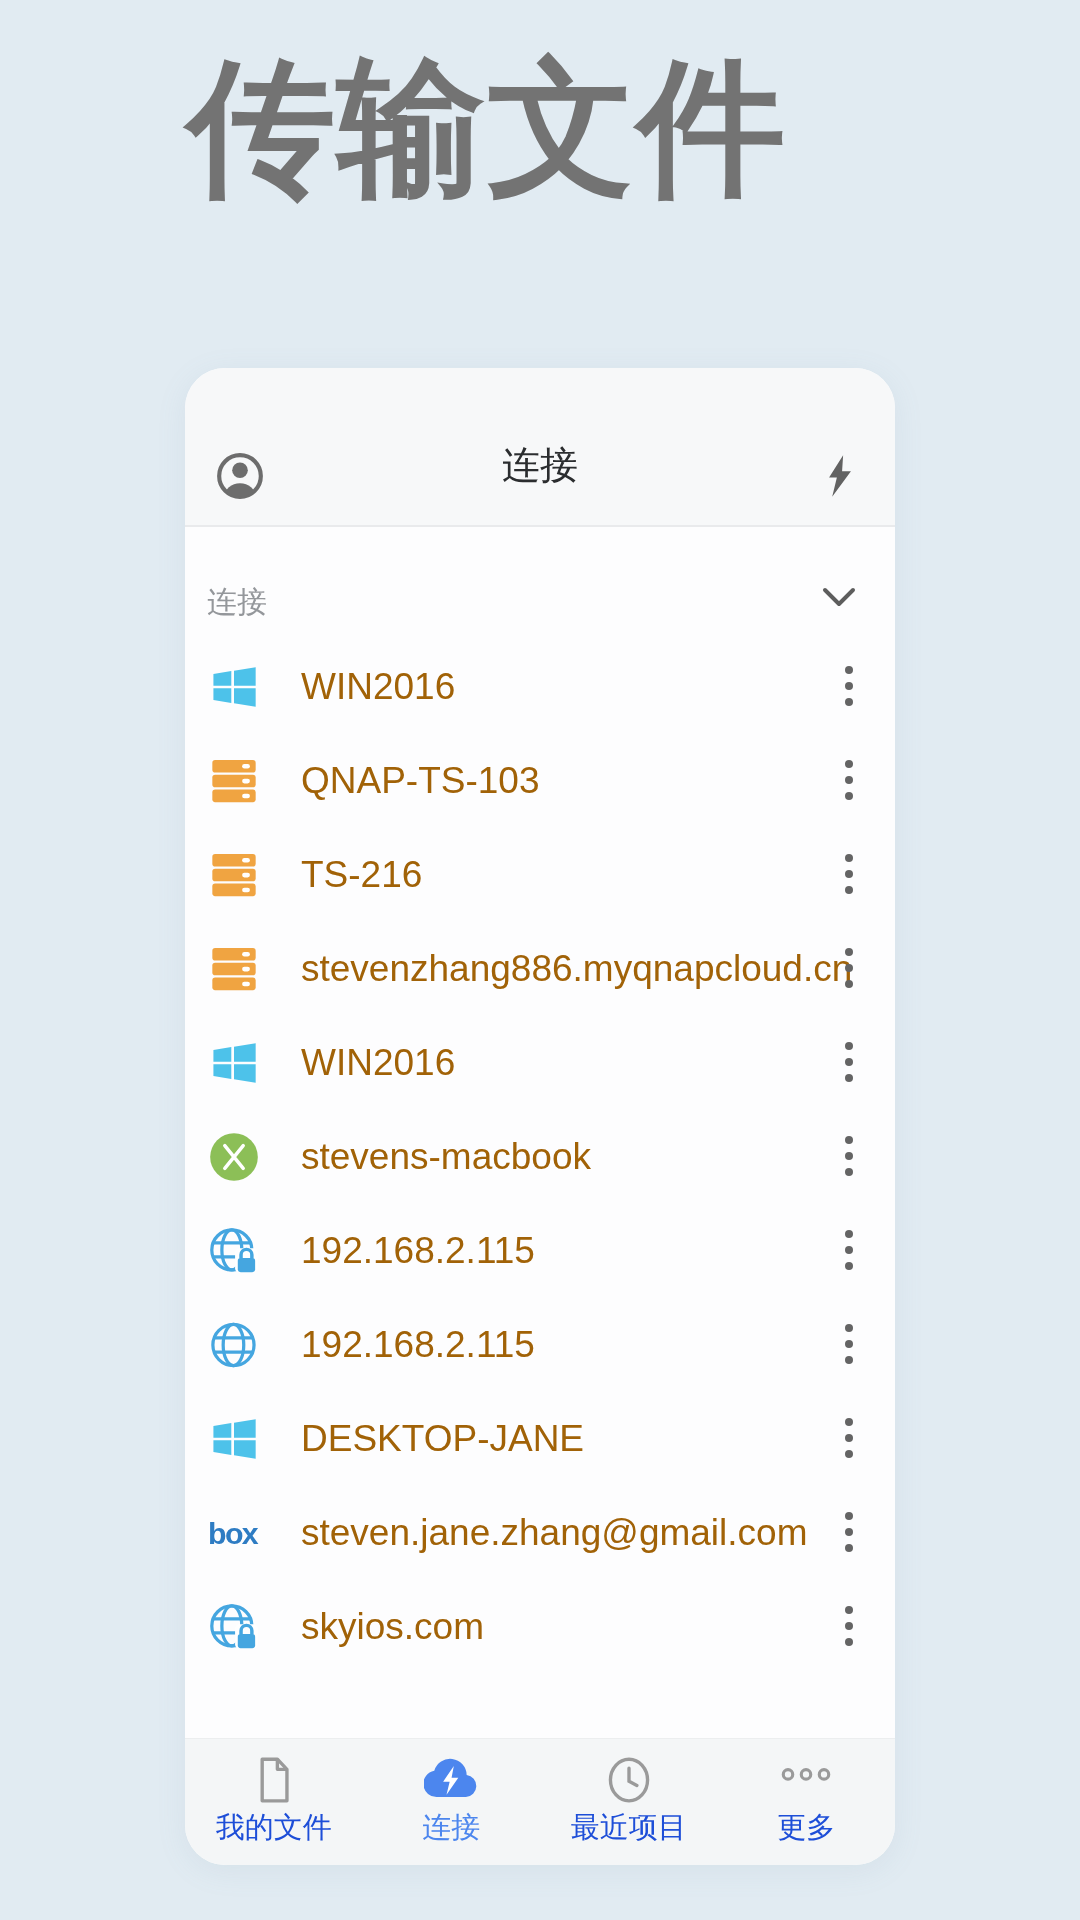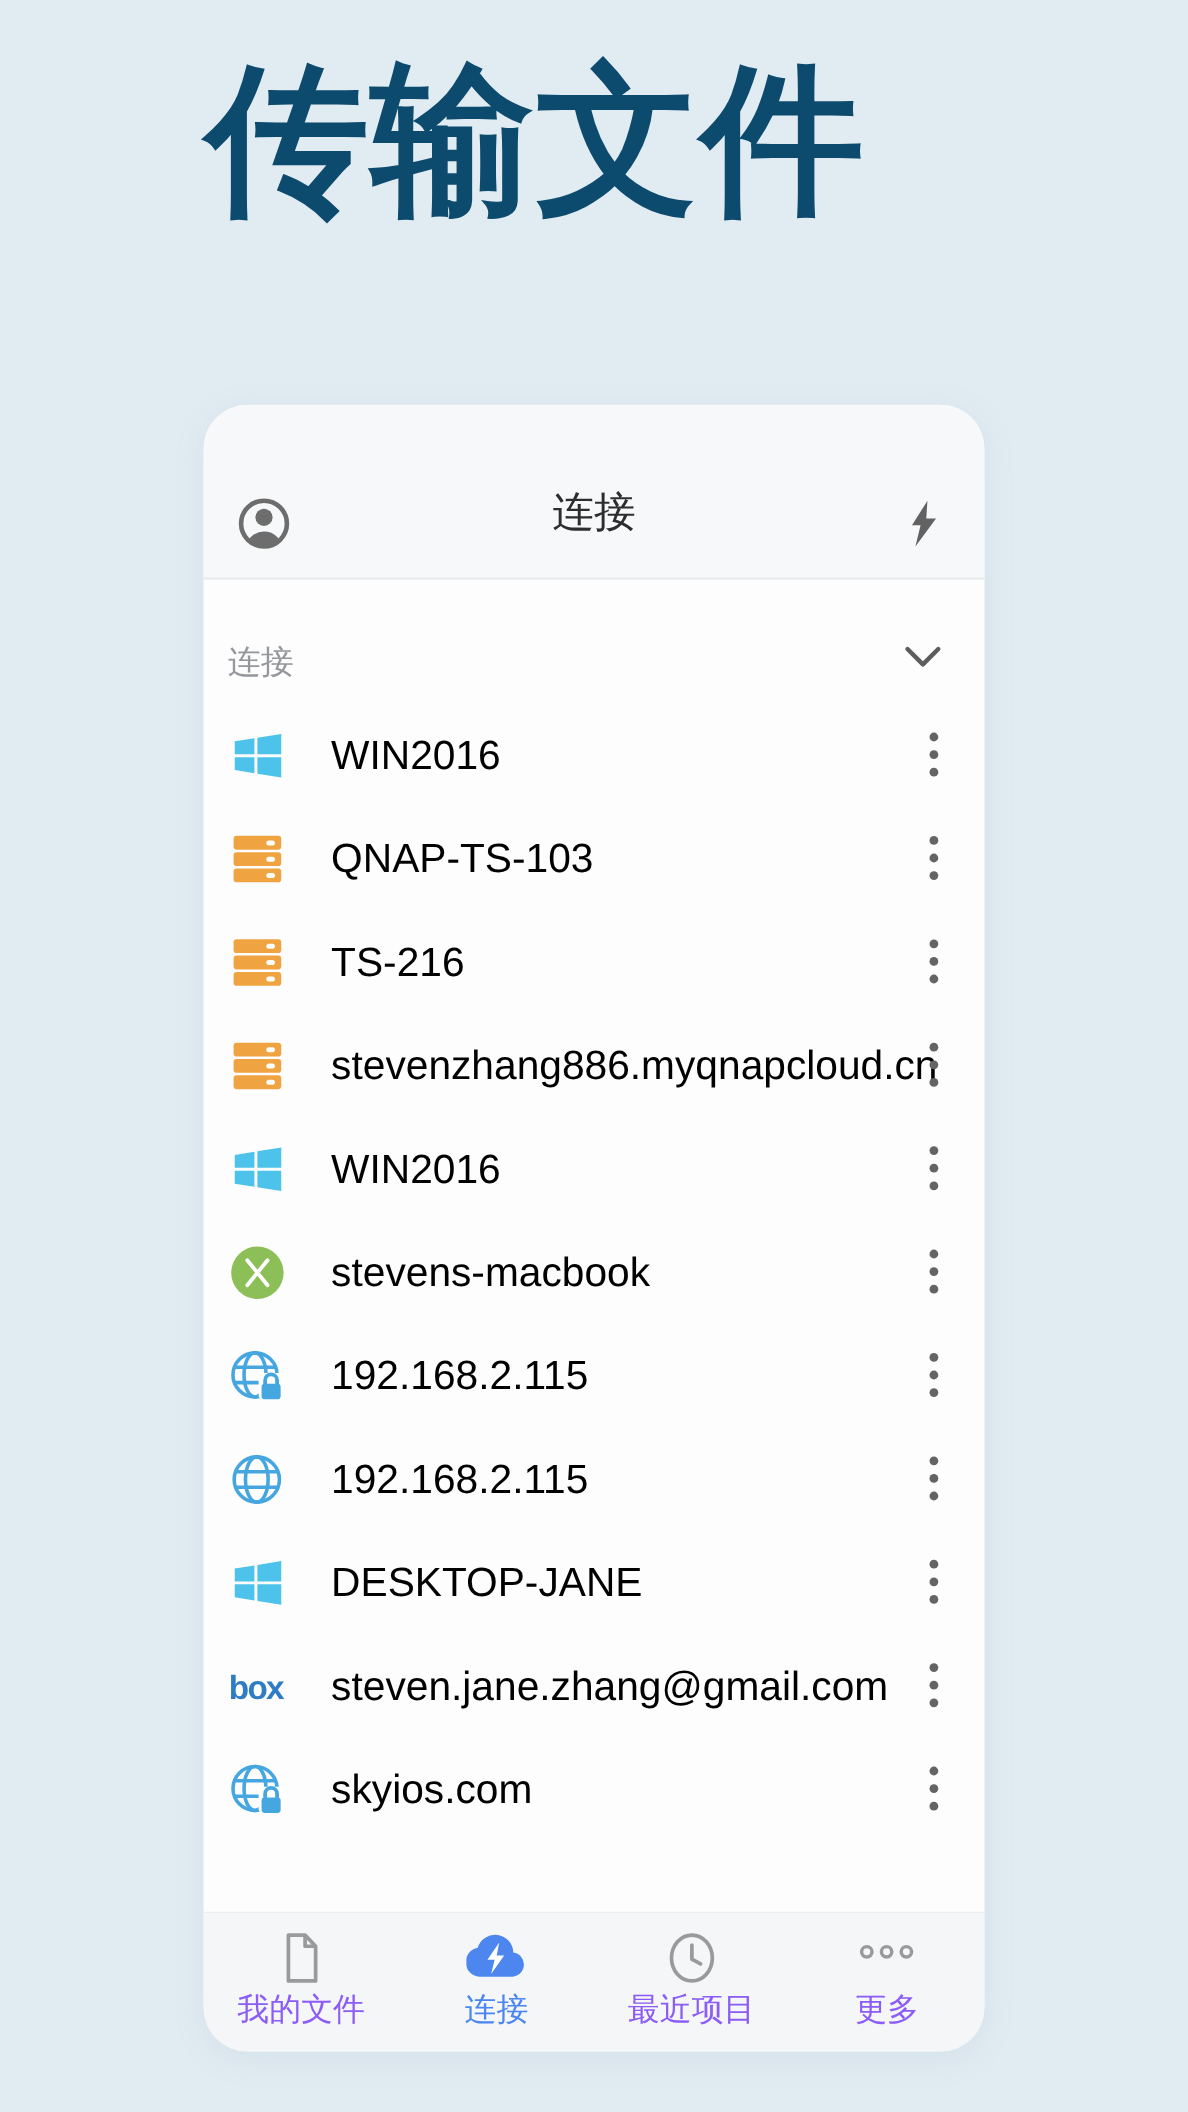--- a/index.html
+++ b/index.html
@@ -3,21 +3,21 @@
 <meta charset="utf-8">
 <style>
   html,body{margin:0;padding:0;}
   body{
     width:1080px;height:1920px;position:relative;overflow:hidden;
     background:#e1ebf2;
     font-family:"Liberation Sans","DejaVu Sans",sans-serif;
   }
   .page-title{
     position:absolute;top:50px;left:0;width:974px;margin:0;
-    text-align:center;font-size:148px;font-weight:600;color:#0c4a6e;
+    text-align:center;font-size:148px;font-weight:600;color:#737373;
     letter-spacing:2px;line-height:1.05;
   }
   .card{
     position:absolute;left:185px;top:368px;width:710px;height:1497px;
     background:#fdfdfe;border-radius:40px;overflow:hidden;
     box-shadow:0 6px 30px rgba(120,150,170,0.10);
   }
   .app-header{
     position:absolute;top:0;left:0;width:710px;height:159px;
     background:#f7f8f9;border-bottom:2px solid #e9eaec;box-sizing:border-box;
@@ -43,40 +43,40 @@
   .section-chevron svg{width:100%;height:100%;display:block;}
   .rows{position:absolute;top:272px;left:0;width:710px;}
   .row{position:relative;height:94px;}
   .row-icon{
     position:absolute;left:23px;top:50%;transform:translateY(-50%);
     width:52px;height:52px;
   }
   .row-icon svg{width:100%;height:100%;display:block;}
   .row-label{
     position:absolute;left:116px;top:50%;transform:translateY(-50%);
-    font-size:37px;color:#000000;white-space:nowrap;
+    font-size:37px;color:#a16207;white-space:nowrap;
   }
   .dots-btn{
     position:absolute;left:641px;top:50%;transform:translateY(-50%);
     width:46px;height:60px;background:none;border:none;padding:0;cursor:pointer;
     display:flex;align-items:center;justify-content:center;
   }
   .dots-btn svg{width:16px;height:52px;display:block;}
   .tabbar{
     position:absolute;left:0;bottom:0;width:710px;height:127px;
     background:rgba(244,246,247,0.97);display:flex;
     border-top:1px solid rgba(0,0,0,0.03);box-sizing:border-box;
   }
   .tab{
     flex:1;display:flex;flex-direction:column;align-items:center;
     padding-top:14px;gap:6px;background:none;border:none;cursor:pointer;
   }
   .tab-icon{width:54px;height:54px;}
   .tab-icon svg{width:100%;height:100%;display:block;}
-  .tab-label{font-size:29px;color:#8b5cf6;line-height:1;}
+  .tab-label{font-size:29px;color:#1d4ed8;line-height:1;}
   .tab.active .tab-label{color:#4c86ee;}
 </style>
 </head>
 <body>
 
 <h1 class="page-title">传输文件</h1>
 
 <div class="card">
 
   <div class="app-header">

